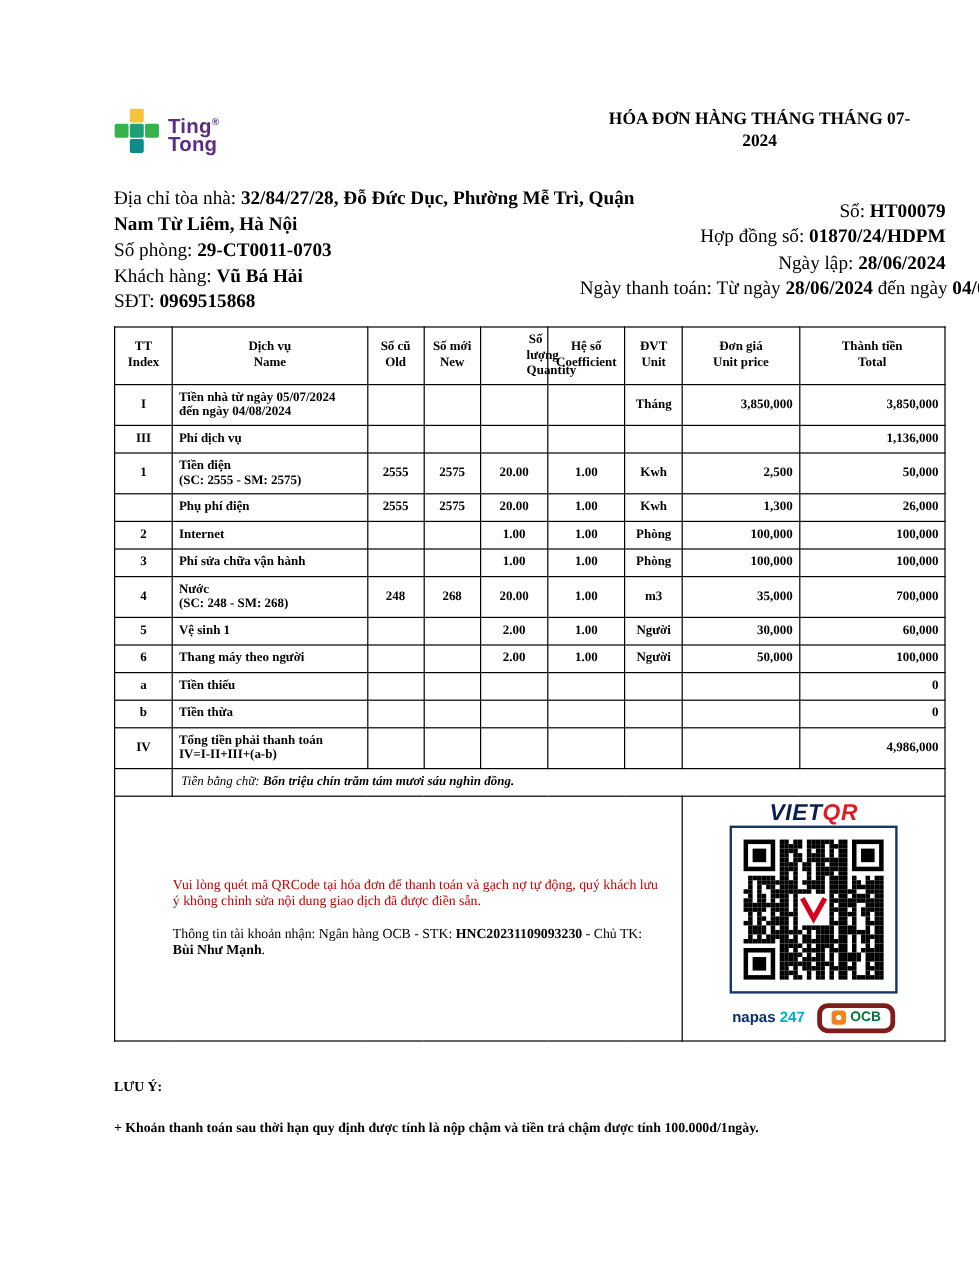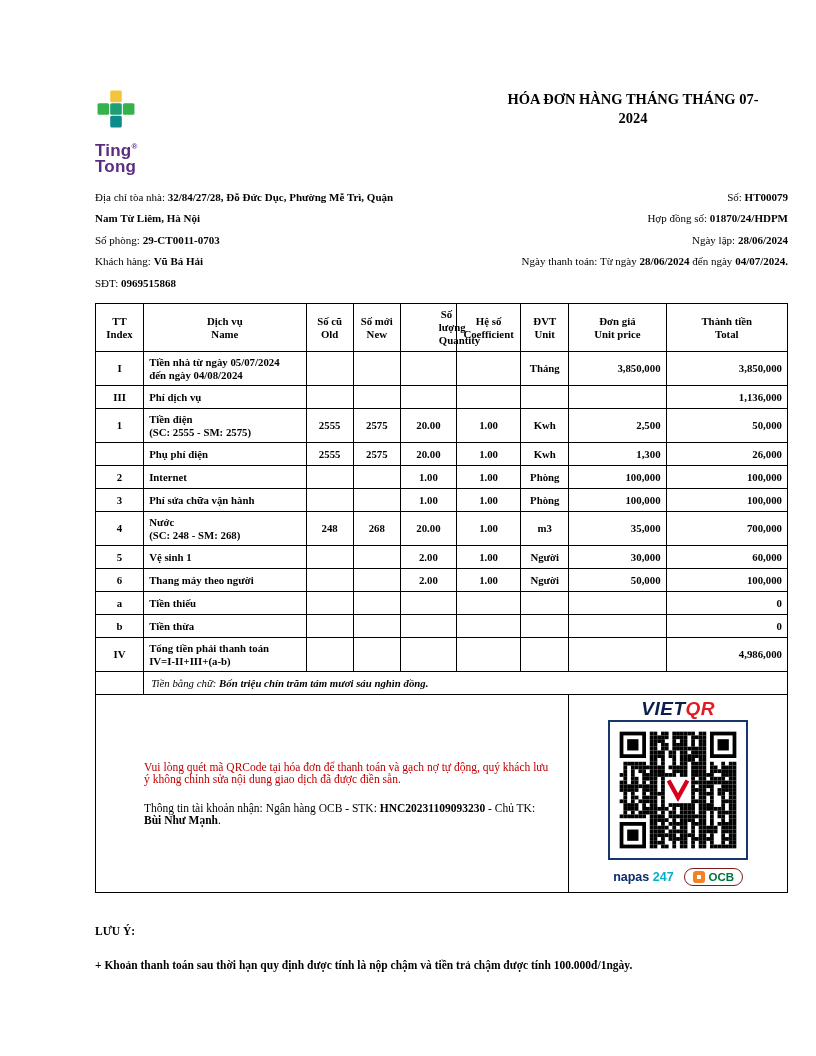--- a/index.html
+++ b/index.html
@@ -4,26 +4,26 @@
 <style>
   * { margin:0; padding:0; box-sizing:border-box; }
   html,body { background:#e8e8e8; }
   body { font-family:"Liberation Serif", serif; color:#000; }
   .page {
     width:816px; height:1056px; margin:0 auto; background:#fff;
     padding:90px 28px 0 95px; position:relative; overflow:hidden;
   }
   
   .header { display:flex; justify-content:space-between; align-items:flex-start; }
-  .logo { display:flex; align-items:center; gap:7px;flex-direction:column; }
+  .logo { display:flex; align-items:center; gap:7px; }
   .logo-text { font-family:"Liberation Sans", sans-serif; font-weight:bold; color:#5A2D82; font-size:17px; line-height:16px; letter-spacing:.2px; }
   .logo-text sup { font-size:8px; }
   .title { width:310px; text-align:center; font-weight:bold; font-size:14.5px; line-height:19px; }
   
-  .info { display:flex; justify-content:space-between; margin-top:12px; font-size:11px; }
+  .info { display:flex; justify-content:space-between; margin-top:22px; font-size:16px;align-items:center; }
   .info-left { width:56%; }
   .info-right { width:44%; text-align:right; }
   .info-line { line-height:21.5px; white-space:nowrap; }
   
   table.inv { border-collapse:collapse; width:693px; margin-top:9px; font-size:10.8px; table-layout:fixed; }
   table.inv th, table.inv td { border:1px solid #000; vertical-align:middle; }
   table.inv th { font-weight:bold; padding:4px 2px; line-height:13px; text-align:center; }
   table.inv td { font-weight:bold; padding:4px 5px; line-height:12.5px; height:23px; }
   .al-l{ text-align:left; } .al-c{ text-align:center; } .al-r{ text-align:right; }
   .amount-words { font-style:italic; font-weight:normal !important; padding-left:7px !important; }
@@ -32,21 +32,21 @@
   .qr-text-cell { height:218px; font-weight:normal !important; padding:12px 14px 12px 48px !important; vertical-align:middle !important; font-size:11.5px; line-height:17px; }
   .notice { color:#C00000; max-width:420px; margin-bottom:16px; }
   .account { max-width:430px; }
   .qr-cell { text-align:center; font-weight:normal !important; padding:6px 4px !important; vertical-align:top !important; }
   .vietqr-logo { font-family:"Liberation Sans", sans-serif; font-weight:bold; font-style:italic; font-size:19px; letter-spacing:.5px; margin:2px 0 4px; }
   .vq1 { color:#0B1F4E; } .vq2 { color:#E11B22; }
   .qr-frame { display:inline-block; border:2px solid #17366B; background:#fff; padding:4px; line-height:0; }
   .pay-logos { display:flex; justify-content:center; align-items:center; gap:10px; margin-top:8px; font-family:"Liberation Sans", sans-serif; }
   .napas { font-size:12.5px; font-weight:bold; }
   .np1 { color:#0A2D6E; } .np2 { color:#00B1C9; }
-  .ocb { display:inline-flex; align-items:center; gap:4px; border:1px solid #7f1d1d; border-radius:9px; padding:2px 8px; }
+  .ocb { display:inline-flex; align-items:center; gap:4px; border:4px solid #7f1d1d; border-radius:9px; padding:2px 8px; }
   .ocb-icon { width:12px; height:12px; border-radius:3px; background:radial-gradient(circle at 50% 50%, #fff 0 2.2px, #F58220 2.3px); display:inline-block; }
   .ocb-text { color:#00733E; font-weight:bold; font-size:11.5px; }
   
   .notes { margin-top:32px; font-size:11.5px; }
   .note-title { font-weight:bold; }
   .note-line { font-weight:bold; margin-top:22px; }
 </style>
 </head>
 <body>
 

